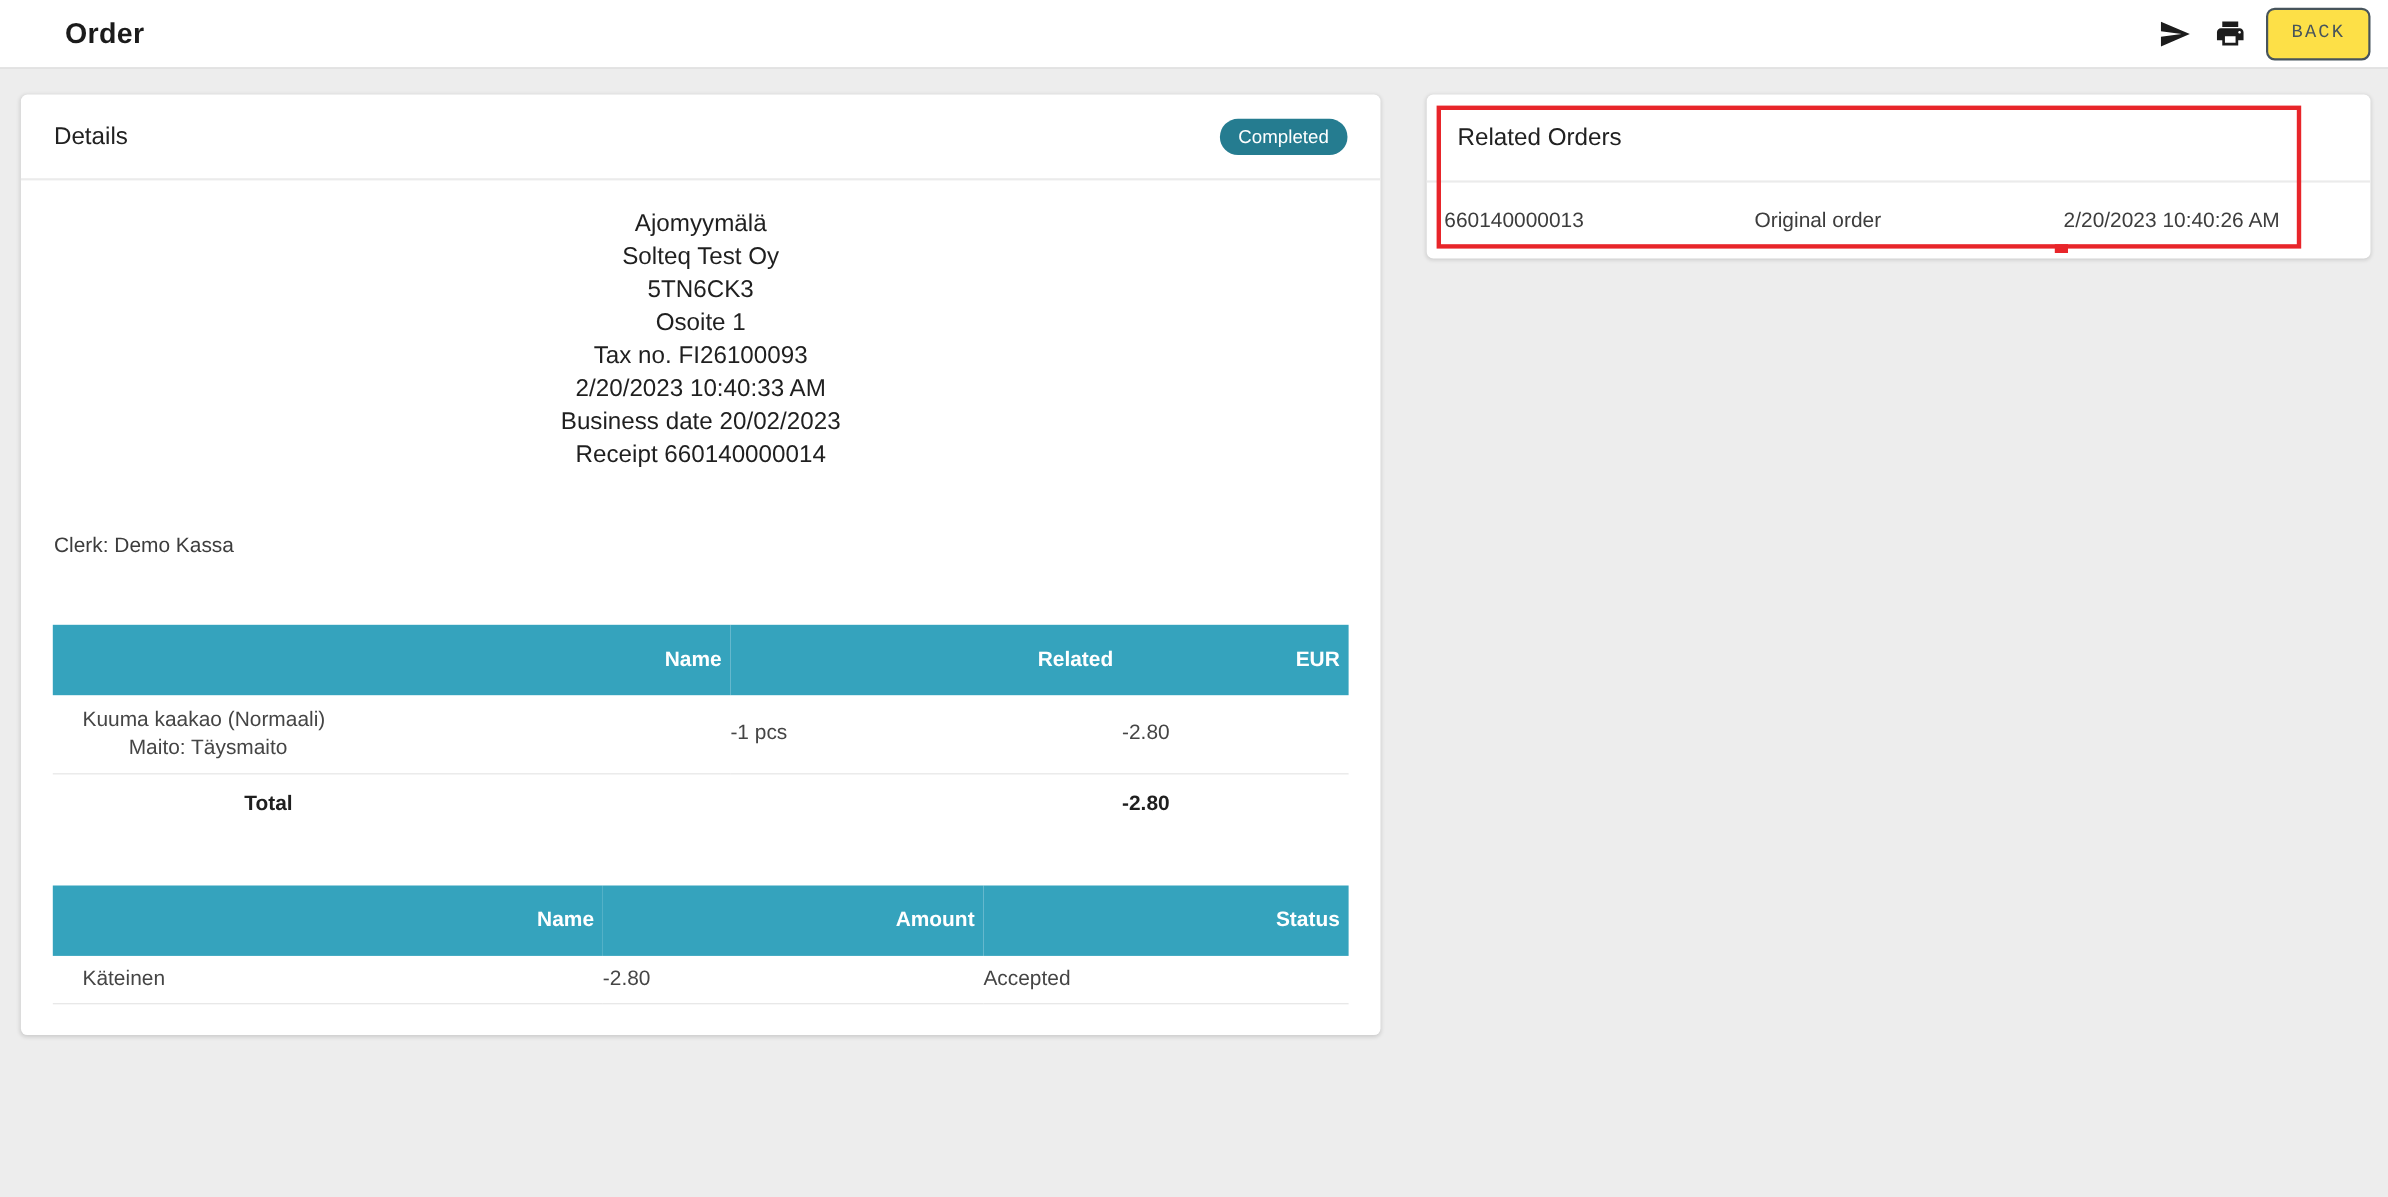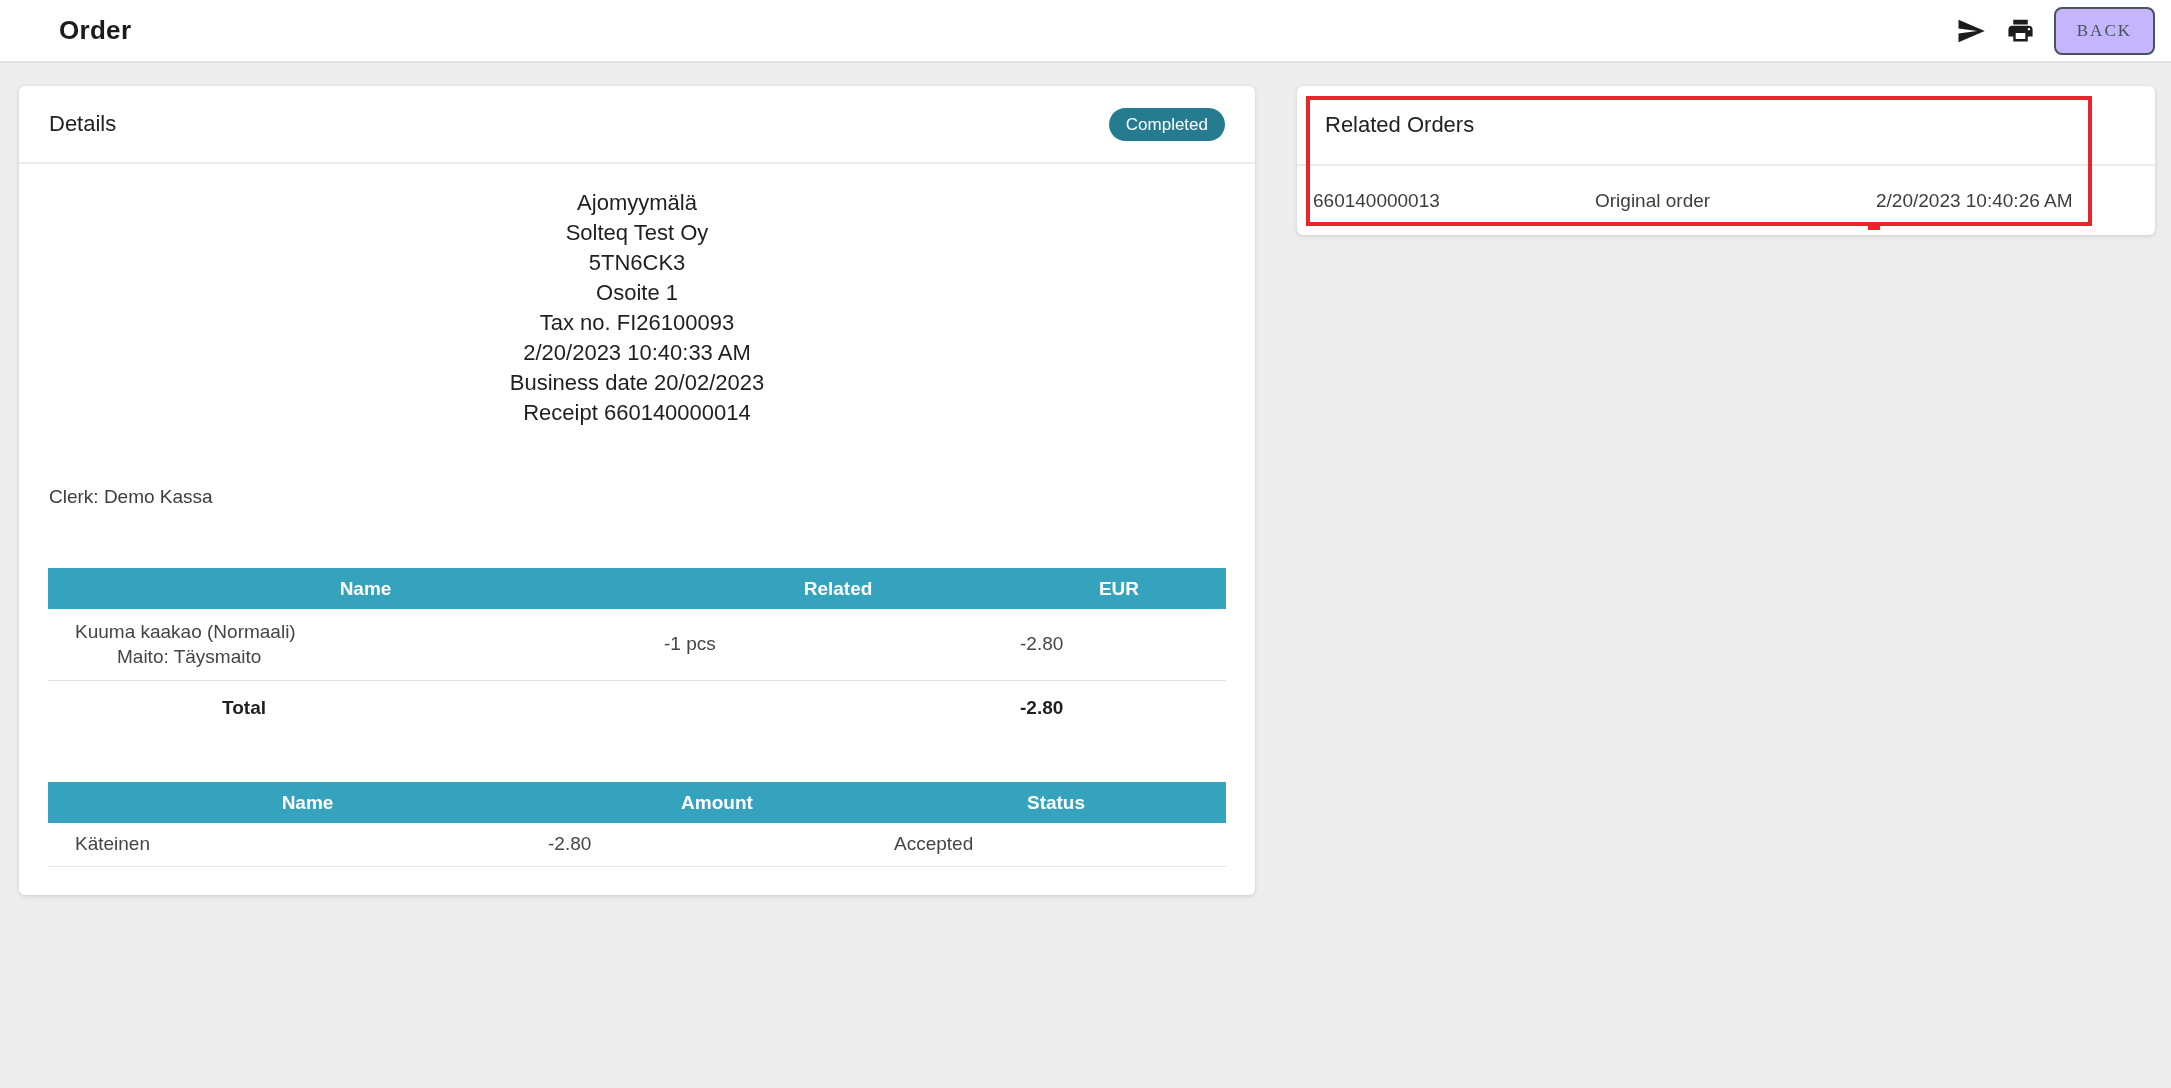--- a/index.html
+++ b/index.html
@@ -36,28 +36,28 @@
   .icon-btn {
     background: none; border: none; cursor: pointer;
     width: 34px; height: 34px;
     display: flex; align-items: center; justify-content: center;
     padding: 0;
   }
   .icon-btn svg { fill: #1c1c1c; }
   .back-btn {
     height: 48px;
     padding: 0 21px;
-    background: #c4b5fd;
+    background: #fde047;
     border: 2px solid #47545c;
     border-radius: 8px;
     color: #47545c;
     font-size: 17px;
     font-weight: 500;
     letter-spacing: 2px;
-    font-family: Liberation Serif, serif;
+    font-family: Liberation Mono, monospace;
     cursor: pointer;
   }
 
   
   .content {
     position: relative;
     padding: 23px 16px 0 19px;
     display: flex;
     align-items: flex-start;
     gap: 42px;
@@ -113,22 +113,22 @@
   }
   .items-table    { margin-top: 60px; }
   .payments-table { margin-top: 46px; }
   .tax-table      { margin-top: 63px; }
 
   th {
     background: #35a3bd;
     color: #ffffff;
     font-size: 19px;
     font-weight: 700;
-    text-align: center;
-    height: 41px;
+    text-align: right;
+    height: 64px;
     padding: 0 8px 0 0;
   }
   th:first-child, td:first-child { padding-left: 27px; }
 
   td {
     font-size: 19px;
     color: #454545;
     vertical-align: middle;
     padding-right: 8px;
   }

